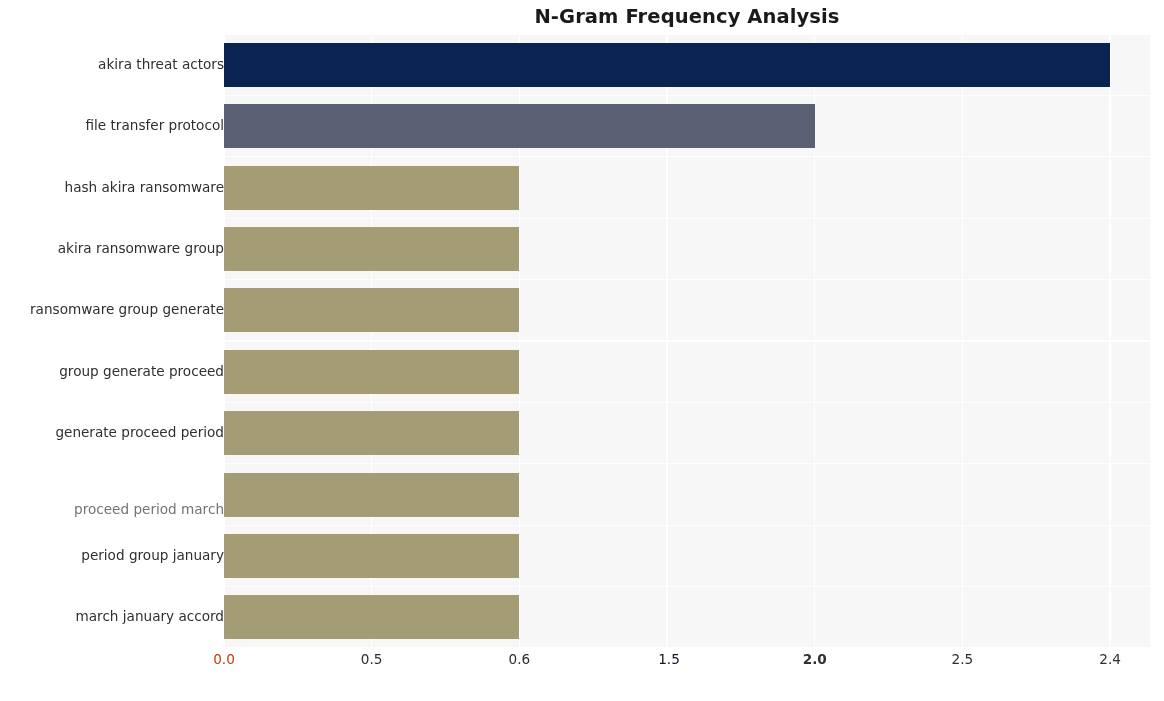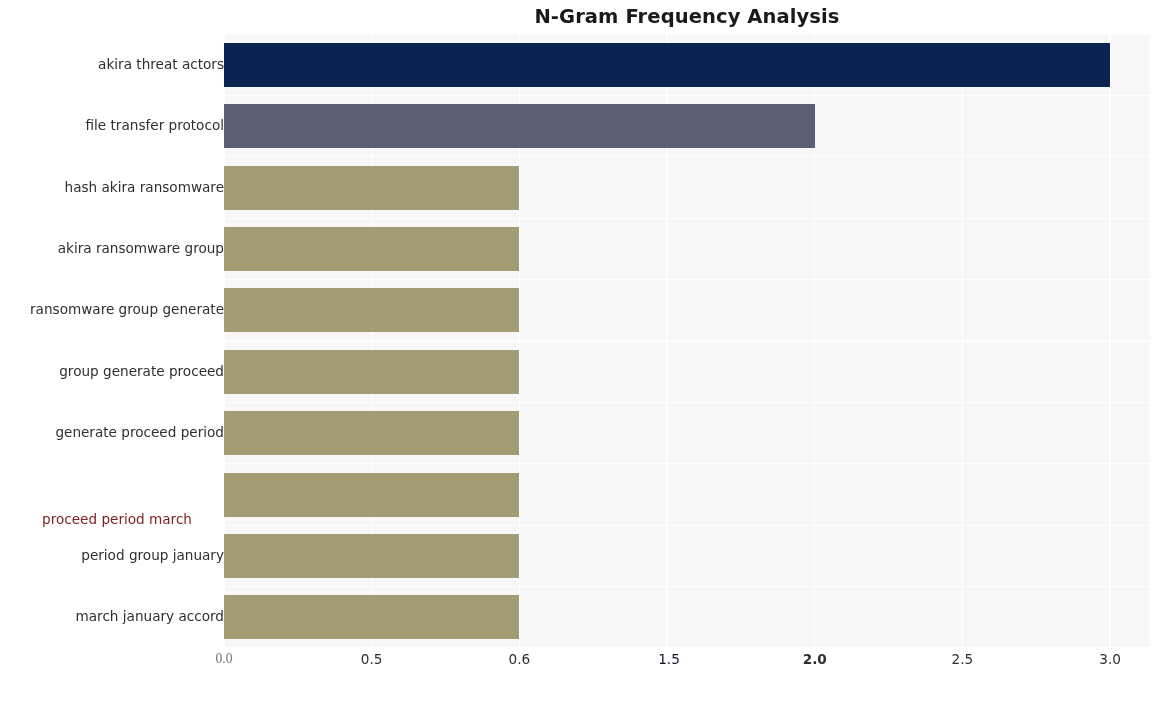--- a/index.html
+++ b/index.html
@@ -165,29 +165,29 @@
   </div>
 
   <div id="y-axis-labels">
       <div class="ytick" style="top: 23.7px; color: rgb(47, 47, 47);">akira threat actors</div>
       <div class="ytick" style="top: 85.1px; color: rgb(47, 47, 47);">file transfer protocol</div>
       <div class="ytick" style="top: 146.5px; color: rgb(47, 47, 47);">hash akira ransomware</div>
       <div class="ytick" style="top: 207.9px; color: rgb(47, 47, 47);">akira ransomware group</div>
       <div class="ytick" style="top: 269.3px; color: rgb(47, 47, 47);">ransomware group generate</div>
       <div class="ytick" style="top: 330.7px; color: rgb(47, 47, 47);">group generate proceed</div>
       <div class="ytick" style="top: 392.1px; color: rgb(47, 47, 47);">generate proceed period</div>
-      <div class="ytick" style="top: 479px; color: #7f1d1d; text-align: center;">proceed period march</div>
+      <div class="ytick" style="top: 469px; color: #737373;">proceed period march</div>
       <div class="ytick" style="top: 514.9px; color: rgb(47, 47, 47);">period group january</div>
       <div class="ytick" style="top: 576.3px; color: rgb(47, 47, 47);">march january accord</div>
     </div>
 
   <div id="x-axis-labels">
-      <div class="xtick" style="left: 224px; color: #737373; font-family: Liberation Serif, serif;">0.0</div>
+      <div class="xtick" style="left: 224px; color: #c2410c;">0.0</div>
       <div class="xtick" style="left: 371.687px; color: rgb(47, 47, 47); text-align: right;">0.5</div>
       <div class="xtick" style="left: 519.375px; color: rgb(47, 47, 47);">0.6</div>
       <div class="xtick" style="left: 669px; color: #0f172a;">1.5</div>
       <div class="xtick" style="left: 814.75px; color: rgb(47, 47, 47); font-weight: bold;">2.0</div>
       <div class="xtick" style="left: 962.437px; color: rgb(47, 47, 47); text-align: right;">2.5</div>
-      <div class="xtick" style="left: 1110.12px; color: rgb(47, 47, 47);">3.0</div>
+      <div class="xtick" style="left: 1110.12px; color: rgb(47, 47, 47);">2.4</div>
     </div>
 
 
 </div>
 
 </body></html>

